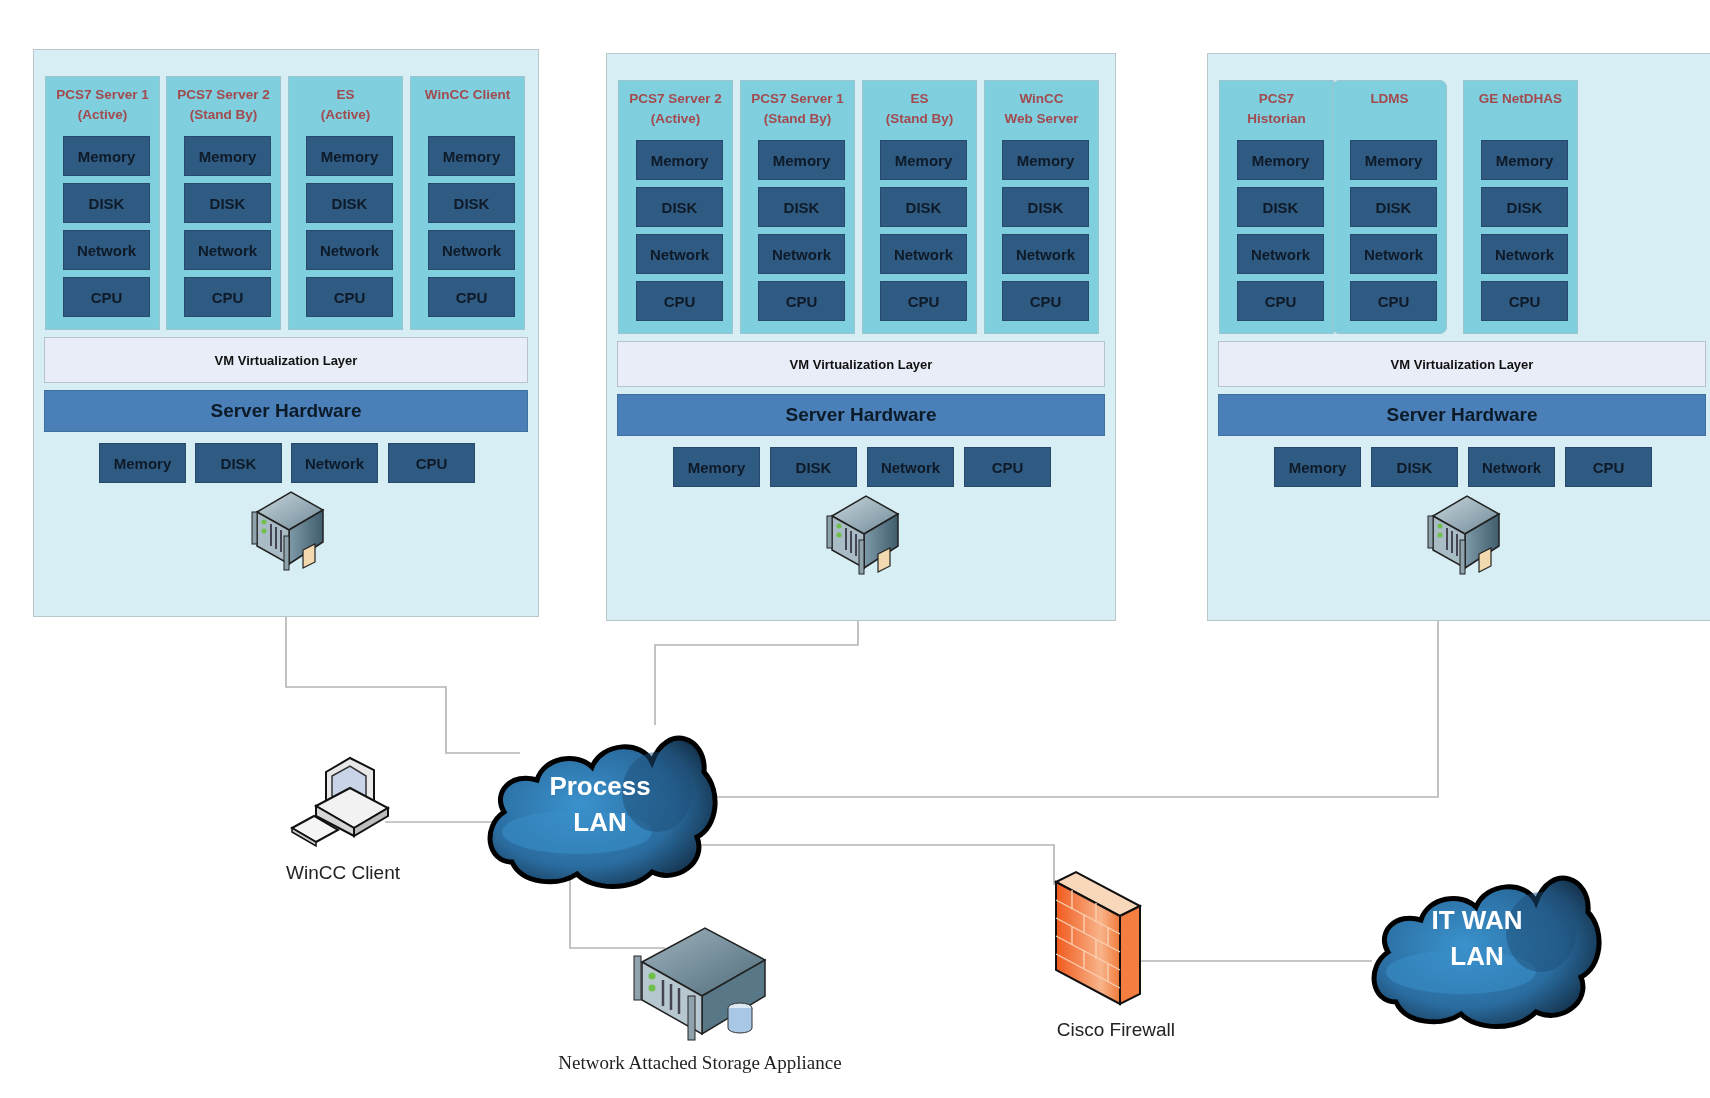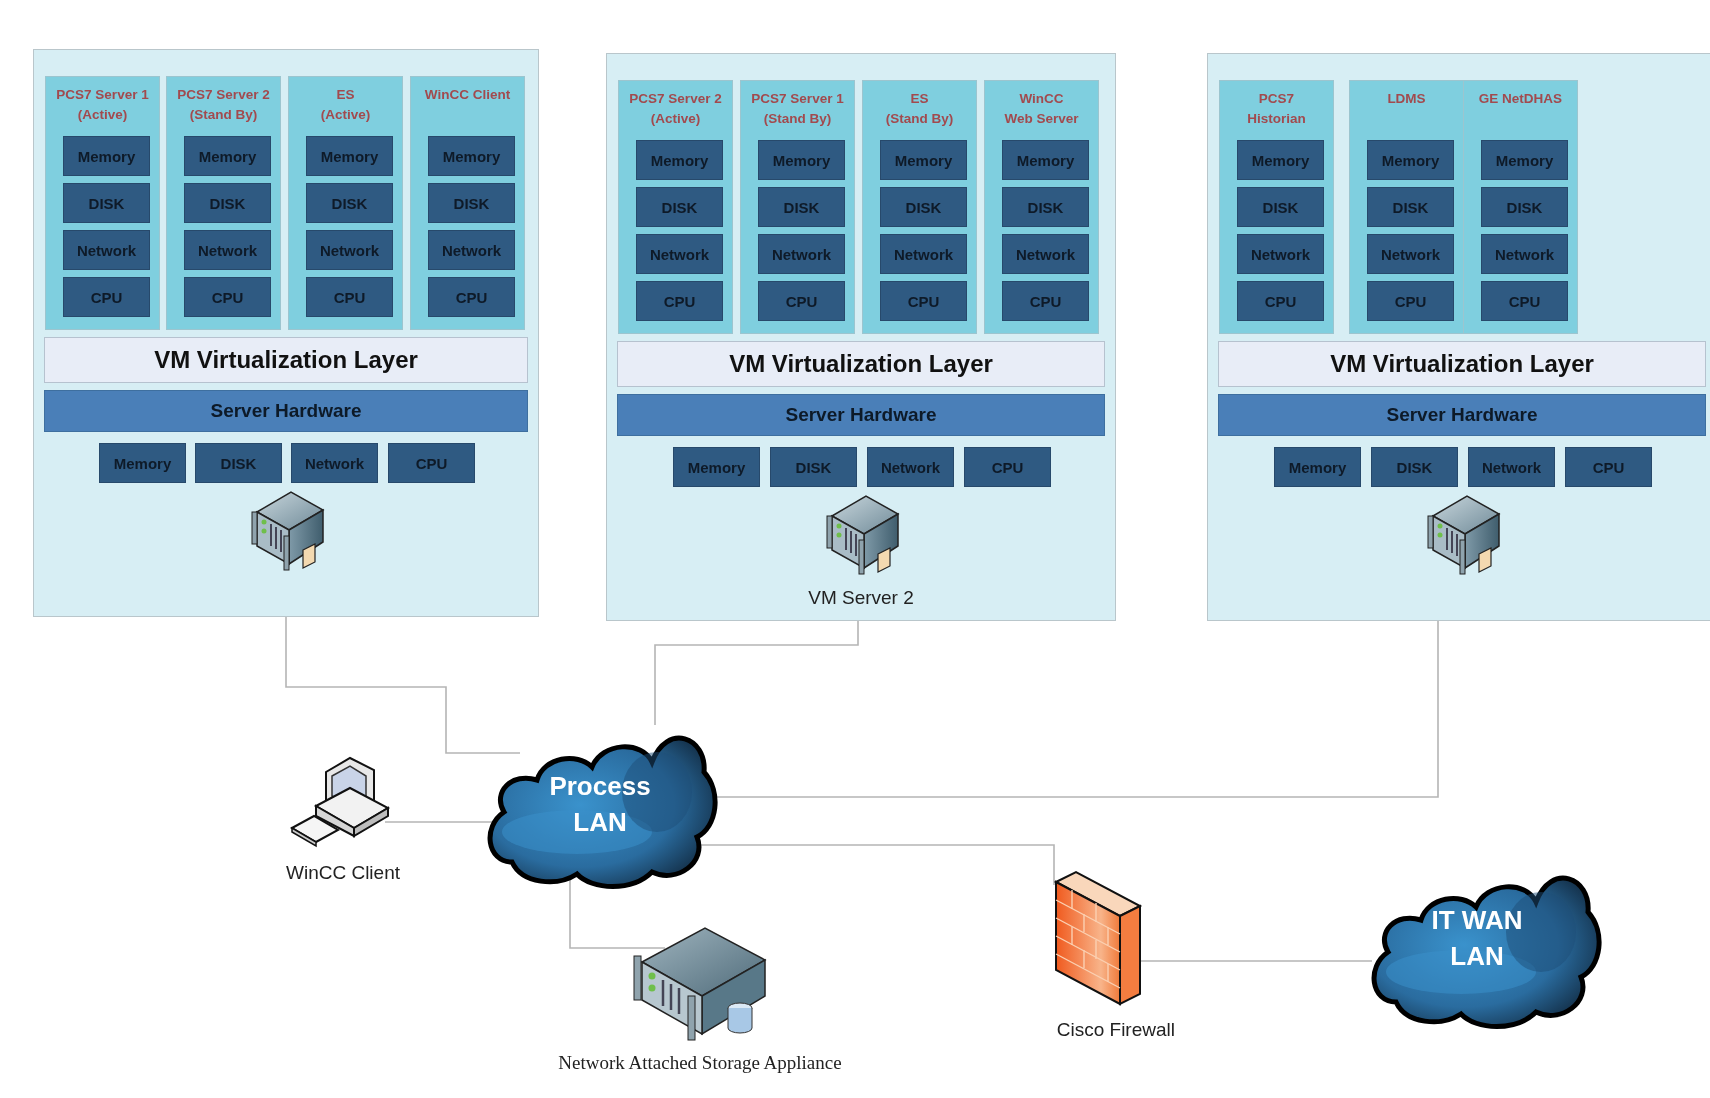--- a/index.html
+++ b/index.html
@@ -22,21 +22,21 @@
   .res {
     position: absolute; left: 17px; width: 87px; height: 40px;
     background: #2f5a82; border: 1px solid #27496b; box-sizing: border-box;
     color: #0e1a28; font-weight: bold; font-size: 15px;
     display: flex; align-items: center; justify-content: center;
   }
   .virt {
     position: absolute; left: 10px; right: 10px; top: 287px; height: 46px;
     background: #e8edf7; border: 1.5px solid #b6c2cf; box-sizing: border-box;
     display: flex; align-items: center; justify-content: center;
-    font-weight: bold; font-size: 24px; color: #111;
+    font-weight: bold; font-size: 13px; color: #111;
   }
   .hw {
     position: absolute; left: 10px; right: 10px; top: 340px; height: 42px;
     background: #4a7fb8; border: 1px solid #3e6f9f; box-sizing: border-box;
     display: flex; align-items: center; justify-content: center;
     font-weight: bold; font-size: 19px; color: #0d1a28;
   }
   .hwres {
     position: absolute; top: 393px; width: 87px; height: 40px;
     background: #2f5a82; border: 1px solid #27496b; box-sizing: border-box;
@@ -178,33 +178,32 @@
     <polygon points="10,22 42,40 42,74 10,56" fill="#a9bcc6" stroke="#222" stroke-width="1.5"></polygon>
     <circle cx="17" cy="32" r="2.5" fill="#6fbf4a"></circle>
       <circle cx="17" cy="41" r="2.5" fill="#6fbf4a"></circle>
     <line x1="24" y1="34" x2="24" y2="56" stroke="#445" stroke-width="2"></line>
     <line x1="29" y1="37" x2="29" y2="59" stroke="#445" stroke-width="2"></line>
     <line x1="34" y1="40" x2="34" y2="62" stroke="#445" stroke-width="2"></line>
     <rect x="5" y="22" width="5" height="32" fill="#8fa3ad" stroke="#222"></rect>
     <rect x="37" y="46" width="5" height="34" fill="#8fa3ad" stroke="#222"></rect>
     <polygon points="56,60 68,54 68,72 56,78" fill="#f3d9b0" stroke="#222" stroke-width="1.2"></polygon>
   </svg>
-  <div class="host-label">VM Server 2</div>
 </div>
 
 <div class="host" style="left:1181px; top:53px; width:510px; height:568px;margin-left:26px;">
   <div class="vm" style="left:11px;">
     <div class="vm-title">PCS7
 Historian</div>
     <div class="res" style="top:59px;">Memory</div>
     <div class="res" style="top:106px;">DISK</div>
     <div class="res" style="top:153px;">Network</div>
     <div class="res" style="top:200px;">CPU</div>
   </div>
-  <div class="vm" style="left:141px;">
+  <div class="vm" style="left:124px;border-radius:7px;">
     <div class="vm-title">LDMS</div>
     <div class="res" style="top:59px;">Memory</div>
     <div class="res" style="top:106px;">DISK</div>
     <div class="res" style="top:153px;">Network</div>
     <div class="res" style="top:200px;">CPU</div>
   </div>
   <div class="vm" style="left:255px;">
     <div class="vm-title">GE NetDHAS</div>
     <div class="res" style="top:59px;">Memory</div>
     <div class="res" style="top:106px;">DISK</div>

